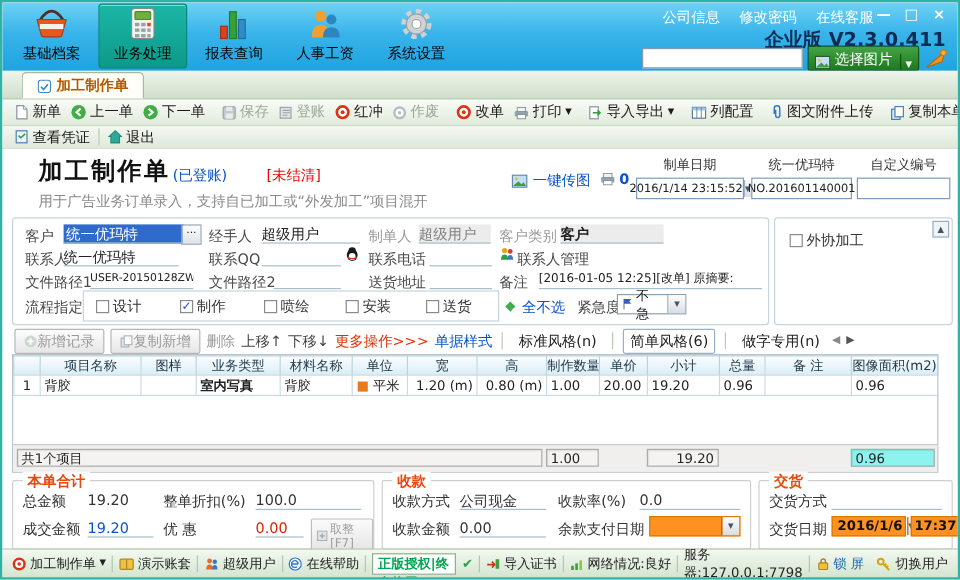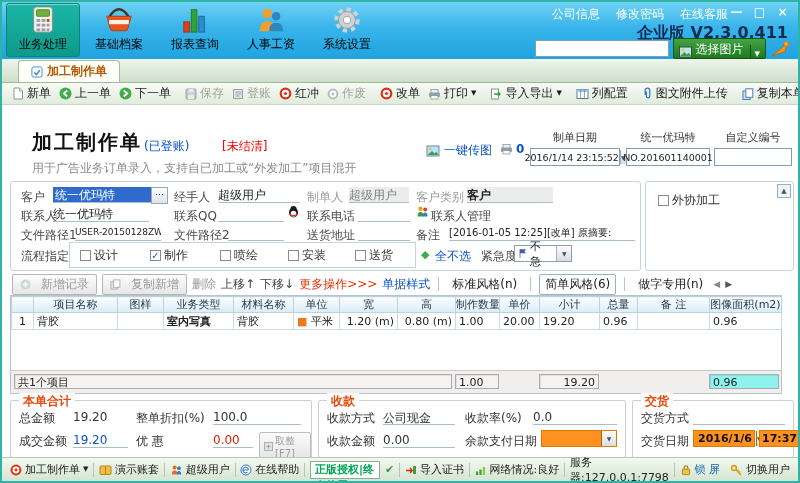--- a/index.html
+++ b/index.html
@@ -54,21 +54,21 @@
   .ful.dis{background:#ececec;color:#808080}
   .combo-sel{position:absolute;height:15px;background:#2e6bcd;color:#fff;font-size:12px;padding:0 2px;white-space:nowrap;border-bottom:1px solid #a8bfc9}
   .dots-btn{position:absolute;width:15px;height:15px;border:1px solid #9aa8b4;background:linear-gradient(#fdfdfd,#dde3e8);font-size:9px;line-height:9px;text-align:center;cursor:pointer}
   .cb{display:inline-block;width:11px;height:11px;border:1px solid #8a8a8a;background:#fff;box-sizing:border-box;vertical-align:-2px;text-align:center;line-height:9px;font-size:10px;color:#1a56c8;font-weight:bold}
   .flow-box{position:absolute;left:58px;top:60px;width:345px;height:24px;border:1px solid #c6d4dc}
   .flow-item{position:absolute;top:4px;display:flex;align-items:center;gap:3px;font-size:12px;color:#333}
   .urg-combo{position:absolute;height:17px;border:1px solid #8aa0b0;background:#fff;display:flex;align-items:center;gap:3px;padding-left:3px;box-sizing:border-box}
   .urg-drop{width:14px;height:15px;margin-left:2px;background:linear-gradient(#fdfdfd,#d8dde2);border-left:1px solid #9db4c8;display:flex;align-items:center;justify-content:center;font-size:6px;color:#456}
   
   .gtb{position:absolute;left:10px;top:150px;right:8px;height:20px;display:flex;align-items:center;font-size:12px;gap:5px;white-space:nowrap}
-  .gbtn{border:1px solid #b5b5b5;background:linear-gradient(#fdfdfd,#e6e6e6);color:#9a9a9a;padding:1px 7px;border-radius:2px;display:flex;align-items:center;gap:10px}
+  .gbtn{border:1px solid #b5b5b5;background:linear-gradient(#fdfdfd,#e6e6e6);color:#9a9a9a;padding:1px 7px;border-radius:2px;display:flex;align-items:center;gap:0}
   .glink{cursor:pointer}
   .style-tab{padding:1px 5px}
   .style-tab.active{border:1px solid #9ab0c4;background:#fff;border-radius:2px}
   
   .grid-frame{position:absolute;left:8px;top:171px;width:772px;height:99px;border:1px solid #b9c4ca;box-sizing:border-box;background:#fff}
   table.grid{border-collapse:collapse;table-layout:fixed;width:770px;font-size:11px}
   table.grid th{height:15px;background:linear-gradient(#fbfdfe,#d9edf7);border:1px solid #bcd2de;color:#223a4a;font-weight:normal;padding:0;white-space:nowrap;overflow:hidden}
   table.grid td{height:16px;border:1px solid #c8dce6;padding:0 3px;white-space:nowrap;overflow:hidden;background:#fff}
   td.cy{background:#ffff00}
   td.cc{background:#8ef2ef}
@@ -97,20 +97,30 @@
   .spacer{flex:1}
   .ico{display:inline-block;vertical-align:-2px}
 </style>
 </head>
 <body>
 
 <div class="window">
 
   <div class="titlebar">
     <div class="nav">
+      <div class="nav-item">
+        <span class="ico">
+            <svg width="30" height="28" viewBox="0 0 32 30">
+              <path d="M6 11 Q16 -4 26 11" fill="none" stroke="#4a3220" stroke-width="2.5"></path>
+              <path d="M3 11 h26 l-3.5 13 a3 3 0 0 1 -3 2.5 h-13 a3 3 0 0 1 -3 -2.5 z" fill="#e8571e" stroke="#b03a10"></path>
+              <rect x="5.5" y="15" width="21" height="4.5" fill="#f7f2e8"></rect>
+            </svg>
+          </span>
+        <span class="nav-label">基础档案</span>
+      </div>
       <div class="nav-item active">
         <span class="ico">
             <svg width="30" height="28" viewBox="0 0 32 30">
               <rect x="6" y="1" width="20" height="27" rx="3" fill="#f2f2ee" stroke="#8a8a84"></rect>
               <rect x="9" y="4" width="14" height="7" rx="1" fill="#6fae3f" stroke="#4c8a28"></rect>
               <g fill="#9aa0a6">
                 <rect x="9" y="14" width="4" height="3"></rect>
                 <rect x="14.5" y="14" width="4" height="3"></rect>
                 <rect x="9" y="19" width="4" height="3"></rect>
                 <rect x="14.5" y="19" width="4" height="3"></rect>
@@ -120,30 +130,20 @@
                 <rect x="20" y="24" width="3" height="3"></rect>
               </g>
               <rect x="20" y="14" width="3" height="3" fill="#e23c1e"></rect>
             </svg>
           </span>
         <span class="nav-label">业务处理</span>
       </div>
       <div class="nav-item">
         <span class="ico">
             <svg width="30" height="28" viewBox="0 0 32 30">
-              <path d="M6 11 Q16 -4 26 11" fill="none" stroke="#4a3220" stroke-width="2.5"></path>
-              <path d="M3 11 h26 l-3.5 13 a3 3 0 0 1 -3 2.5 h-13 a3 3 0 0 1 -3 -2.5 z" fill="#e8571e" stroke="#b03a10"></path>
-              <rect x="5.5" y="15" width="21" height="4.5" fill="#f7f2e8"></rect>
-            </svg>
-          </span>
-        <span class="nav-label">基础档案</span>
-      </div>
-      <div class="nav-item">
-        <span class="ico">
-            <svg width="30" height="28" viewBox="0 0 32 30">
               <rect x="4" y="17" width="6" height="11" fill="#d8421e" stroke="#a82e12"></rect>
               <rect x="12" y="4" width="6" height="24" fill="#35a035" stroke="#237a23"></rect>
               <rect x="20" y="11" width="6" height="17" fill="#2e8ec8" stroke="#1e6a9a"></rect>
             </svg>
           </span>
         <span class="nav-label">报表查询</span>
       </div>
       <div class="nav-item">
         <span class="ico">
             <svg width="30" height="28" viewBox="0 0 32 30">
@@ -339,20 +339,40 @@
           </svg>
         </span>
         <span>复制本单</span>
       </div>
     <div class="tsep"></div>
 
     <div class="tsep"></div>
 
   </div>
 
+  <div class="toolbar2">
+    <div class="tb tbtn">
+        <span class="ico">
+          <svg width="12" height="12" viewBox="0 0 12 12">
+            <rect x="1.5" y="1" width="9" height="10" fill="#eaf3fb" stroke="#4a7fb5"></rect>
+            <path d="M3.5 5 l1.8 1.8 L9 3.5" stroke="#2f9e3f" stroke-width="1.3" fill="none"></path>
+          </svg>
+        </span>
+        <span>查看凭证</span>
+      </div>
+    <div class="tsep"></div>
+    <div class="tbtn">
+        <span class="ico">
+          <svg width="12" height="12" viewBox="0 0 13 13">
+            <path d="M6.5 1 L12 6.2 H10.4 V12 H2.6 V6.2 H1 Z" fill="#2fa89a" stroke="#1e8a7c"></path>
+          </svg>
+        </span>
+        <span>退出</span>
+      </div>
+  </div>
 
   <div class="content">
 
     <div class="doc-title">加工制作单</div>
     <span class="lnk-registered">(已登账)</span>
     <span class="lnk-unsettled">[未结清]</span>
     <div class="doc-sub">用于广告业务订单录入，支持自已加工或“外发加工”项目混开</div>
 
     <div class="upload-link">
       <span class="ico">

